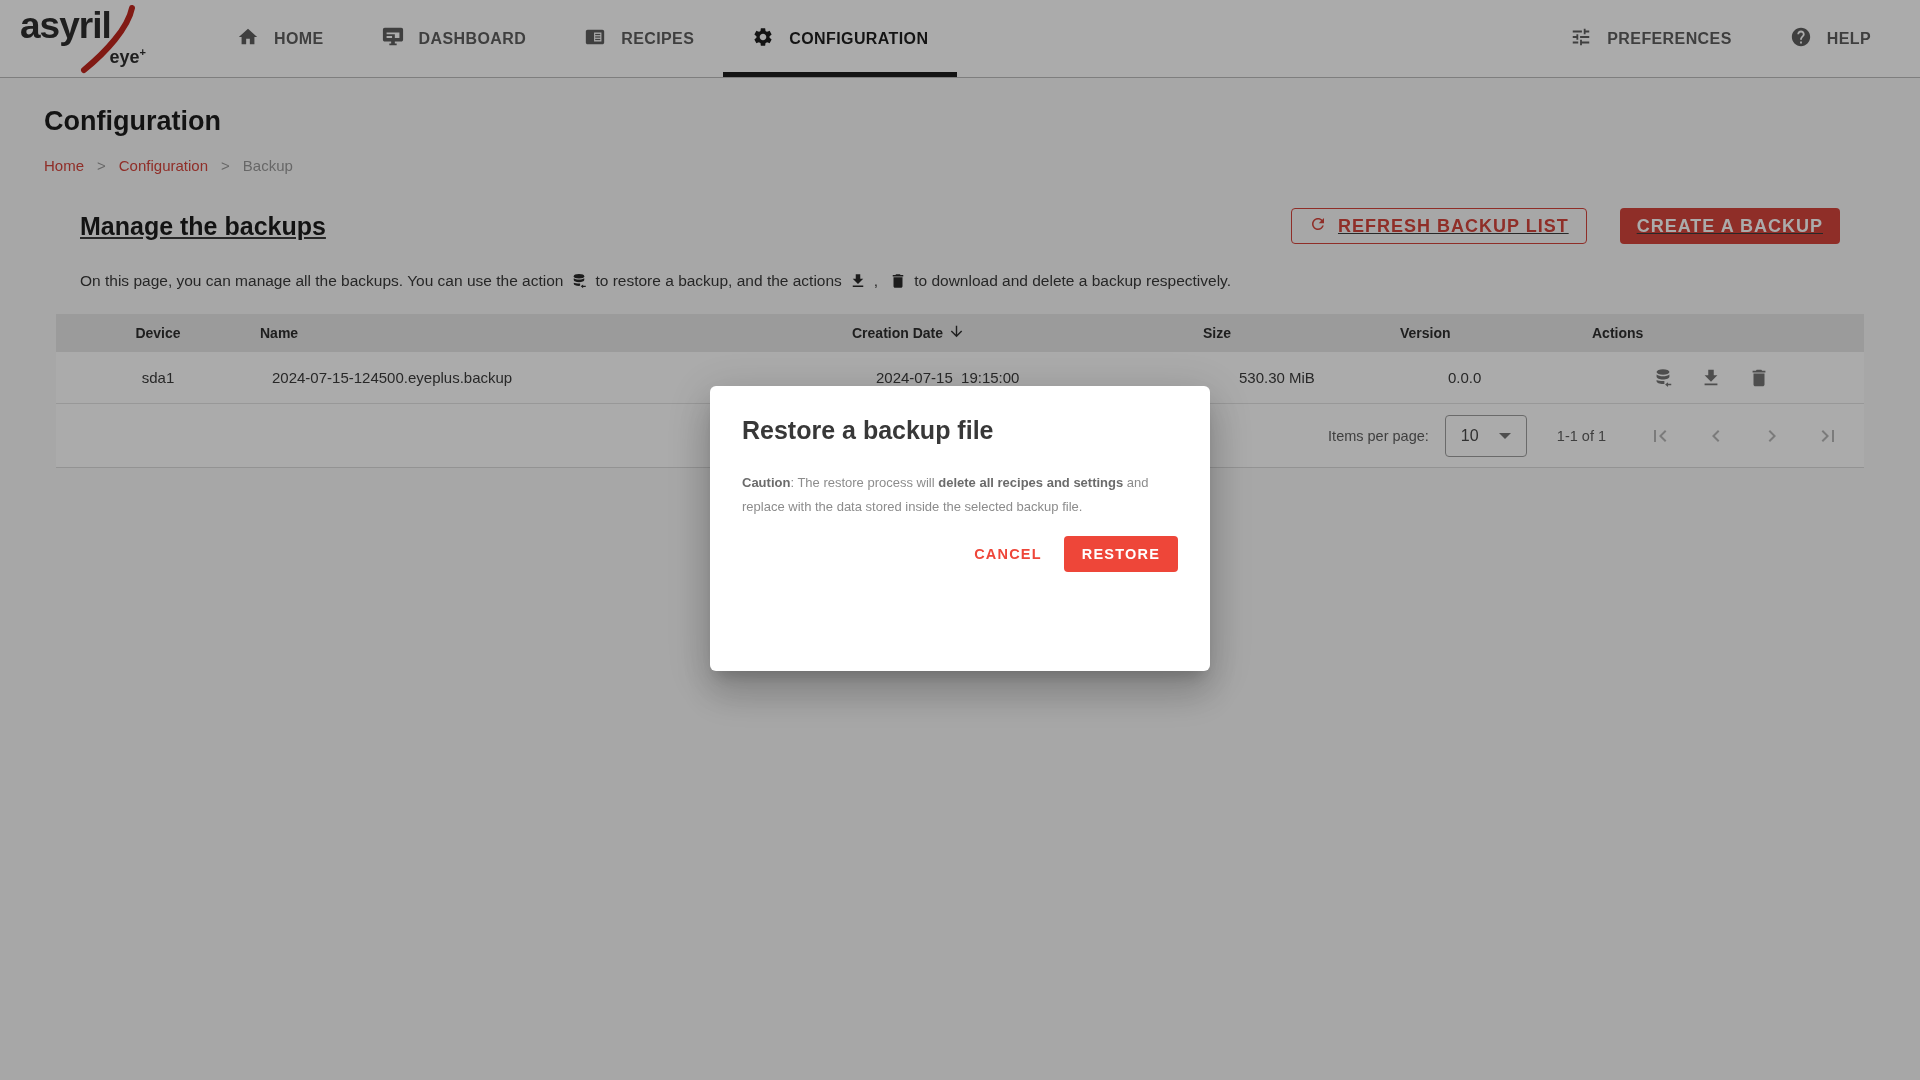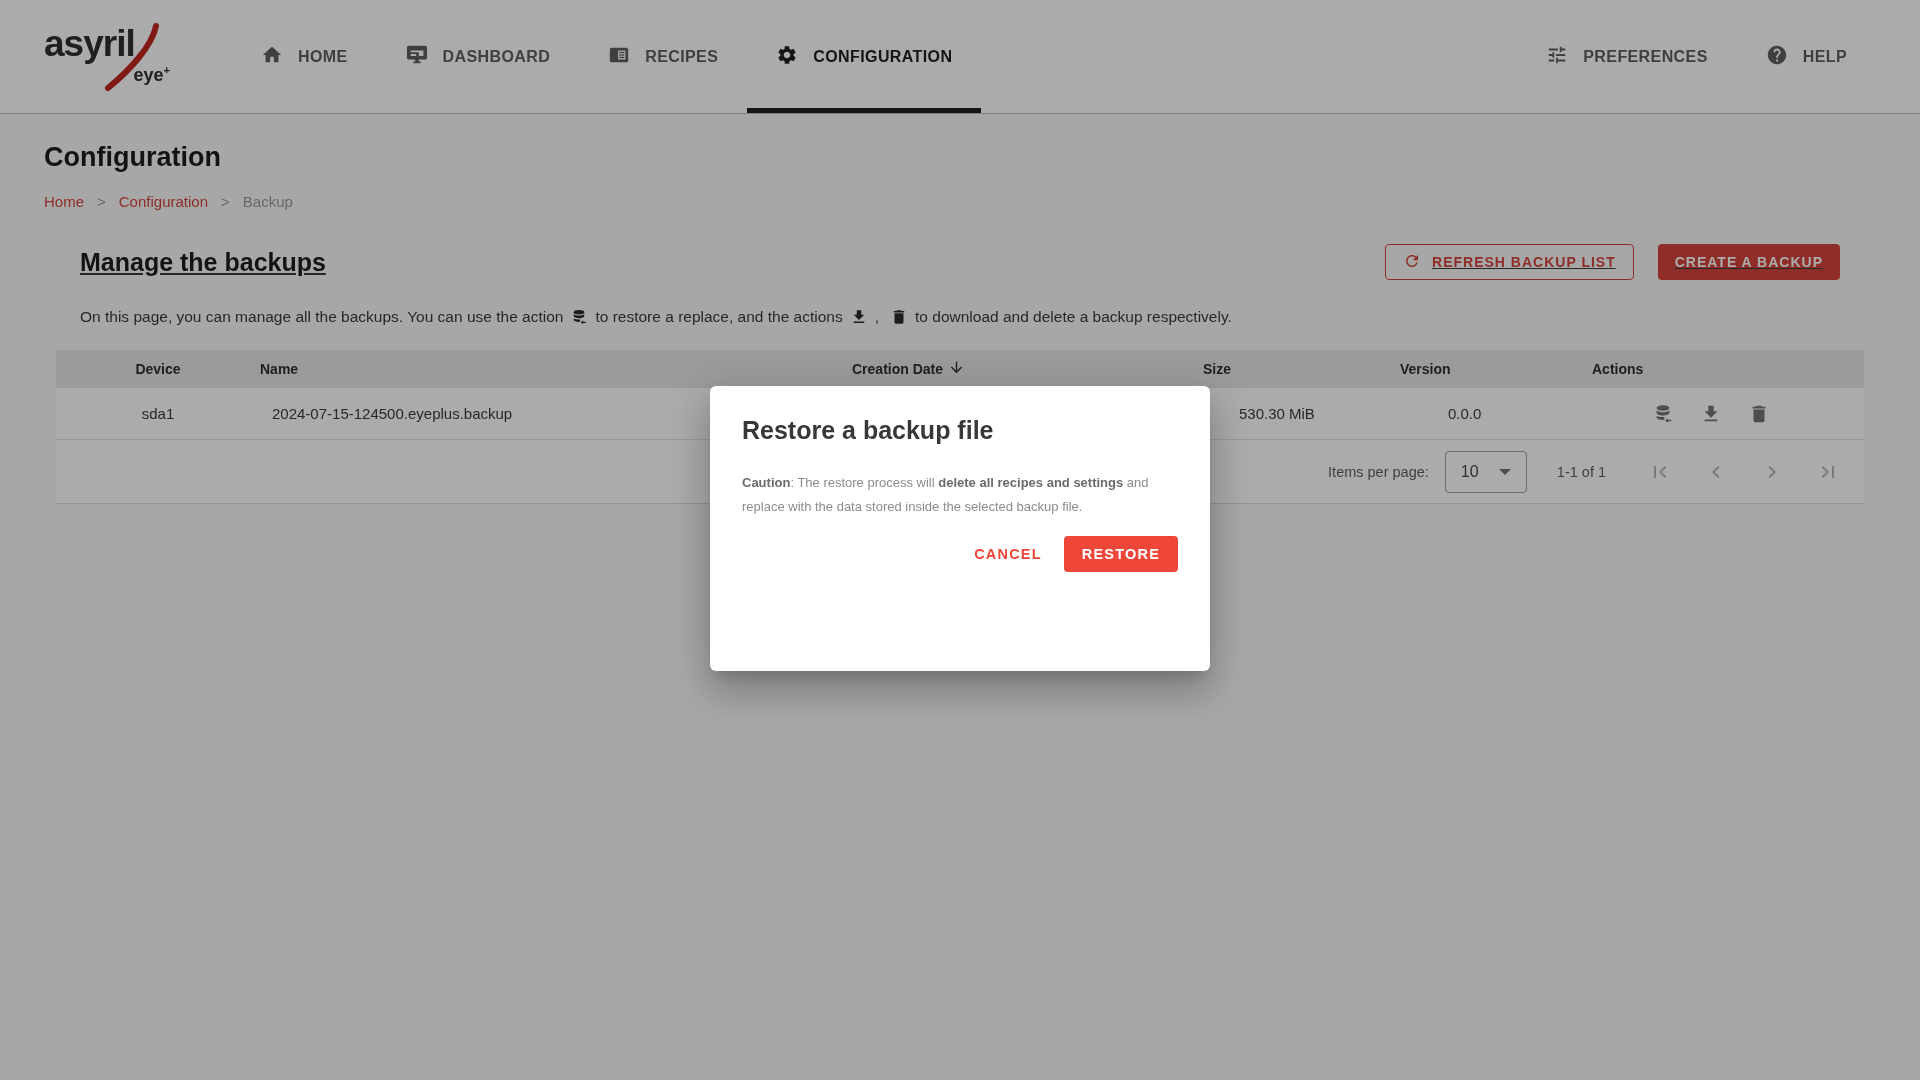--- a/index.html
+++ b/index.html
@@ -7,22 +7,22 @@
   body {
     font-family: "Liberation Sans", sans-serif;
     background: #fafafa;
     position: relative;
     overflow: hidden;
     color: #3c3c3c;
   }
 
   
   .navbar {
-    height: 114px; background: #ffffff; border-bottom: 1px solid #bdbdbd;
-    display: flex; align-items: stretch; padding: 0 44px;
+    height: 78px; background: #ffffff; border-bottom: 1px solid #bdbdbd;
+    display: flex; align-items: stretch; padding: 0 20px;
   }
   .logo { position: relative; width: 130px; align-self: center; height: 70px; }
   .logo-name { font-size: 37px; font-weight: bold; color: #2f2f2f; letter-spacing: -1px; line-height: 44px; }
   .logo-sub { position: absolute; right: 4px; bottom: 6px; font-size: 18px; font-weight: bold; color: #2f2f2f; }
   .logo-sub sup { font-size: 11px; }
   .logo-swoosh { position: absolute; left: 0; top: 0; pointer-events: none; }
 
   .nav-left { display: flex; margin-left: 58px; }
   .nav-right { display: flex; margin-left: auto; }
   .nav-item {
@@ -40,22 +40,22 @@
   
   .page { padding: 0 44px; }
   .page-title { font-size: 27px; font-weight: bold; color: #1d1d1d; margin: 28px 0 20px; }
   .breadcrumb { display: flex; align-items: center; gap: 13px; font-size: 15px; color: #9a9a9a; }
   .crumb-link { color: #d6453c; cursor: pointer; }
   .crumb-current { color: #9a9a9a; }
 
   .section-head { display: flex; align-items: center; justify-content: space-between; margin: 34px 36px 0 36px; text-decoration: underline; }
   .section-title { font-size: 25px; font-weight: bold; color: #1d1d1d; }
   .head-buttons { display: flex; align-items: center; gap: 24px; }
-  .btn { height: 36px; border-radius: 4px; font-family: inherit; font-size: 14px; font-weight: bold;
-         letter-spacing: 1px; display: inline-flex; align-items: center; gap: 11px; padding: 0 17px; cursor: pointer; }
+  .btn { height: 36px; border-radius: 4px; font-family: inherit; font-size: 18px; font-weight: bold;
+         letter-spacing: 1px; display: inline-flex; align-items: center; gap: 11px; padding: 0 17px; cursor: pointer; margin-left: 9px; }
   .btn-outline { background: transparent; border: 1px solid #d6453c; color: #d6453c; }
   .btn-outline svg { fill: #d6453c; }
   .btn-filled { background: #d6453c; border: none; color: #ffffff; }
 
   .description { margin: 28px 36px 24px 36px; font-size: 15.5px; color: #3a3a3a;
                  display: flex; align-items: center; flex-wrap: wrap; }
   .description .inline-icon { display: inline-flex; margin: 0 7px; }
   .description .inline-icon svg { fill: #2b2b2b; }
   .description .comma { margin-right: 4px; }
 
@@ -205,21 +205,21 @@
   <p class="description">
     <span>On this page, you can manage all the backups. You can use the action</span>
     <span class="inline-icon">
       <svg width="18" height="18" viewBox="0 0 24 24">
           <ellipse cx="12" cy="5.5" rx="7" ry="3"></ellipse>
           <path d="M5 8.2v2.3c0 1.66 3.13 3 7 3s7-1.34 7-3V8.2c-1.5 1.25-4.1 1.9-7 1.9s-5.5-.65-7-1.9z"></path>
           <path d="M5 13.2v2.3c0 1.66 3.13 3 7 3 .5 0 1-.02 1.5-.07v-3.1c-.5.05-1 .07-1.5.07-2.9 0-5.5-.65-7-1.2z"></path>
           <path d="M17.5 16.5l-3.2 2.6 3.2 2.6v-1.8H21v-1.6h-3.5z"></path>
         </svg>
     </span>
-    <span>to restore a replace, and the actions</span>
+    <span>to restore a backup, and the actions</span>
     <span class="inline-icon">
       <svg width="18" height="18" viewBox="0 0 24 24">
           <path d="M19 9h-4V3H9v6H5l7 7 7-7zM5 18v2h14v-2H5z"></path>
         </svg>
     </span>
     <span class="comma">,</span>
     <span class="inline-icon">
       <svg width="18" height="18" viewBox="0 0 24 24">
           <path d="M6 19c0 1.1.9 2 2 2h8c1.1 0 2-.9 2-2V7H6v12zM19 4h-3.5l-1-1h-5l-1 1H5v2h14V4z"></path>
         </svg>

